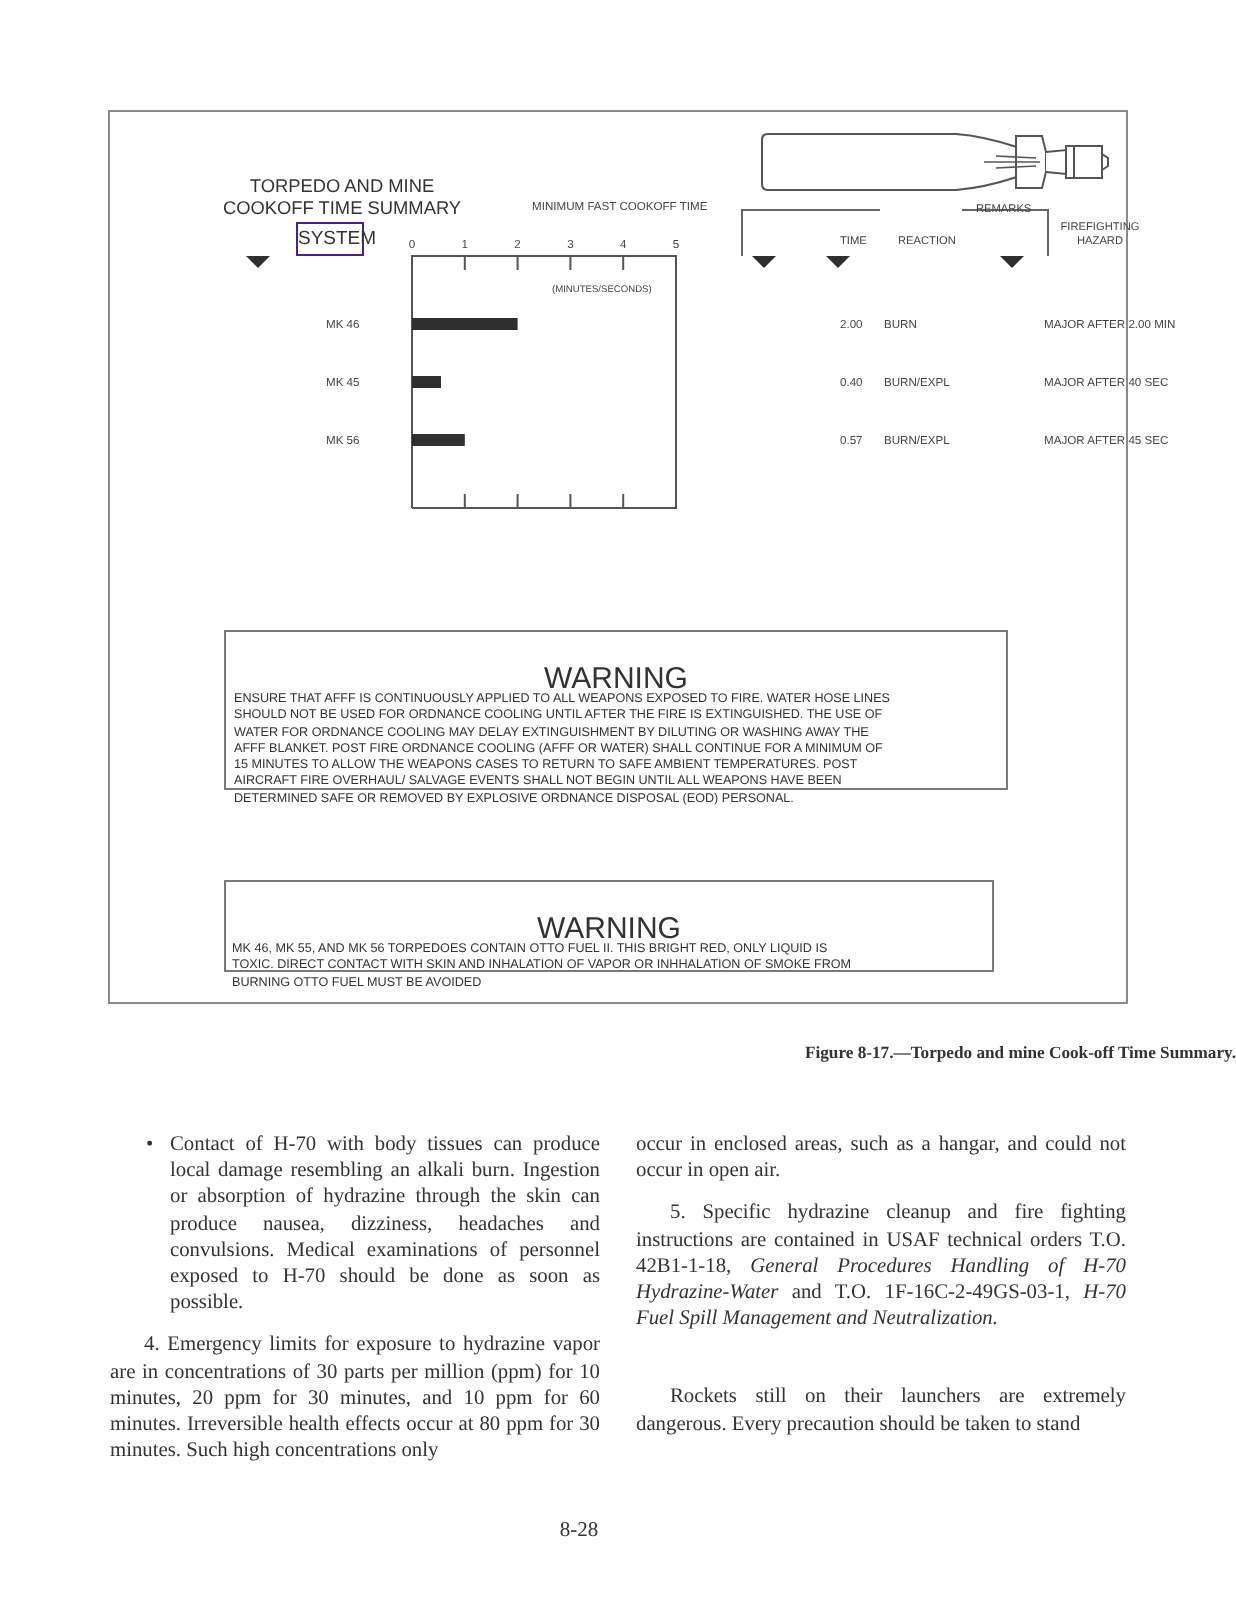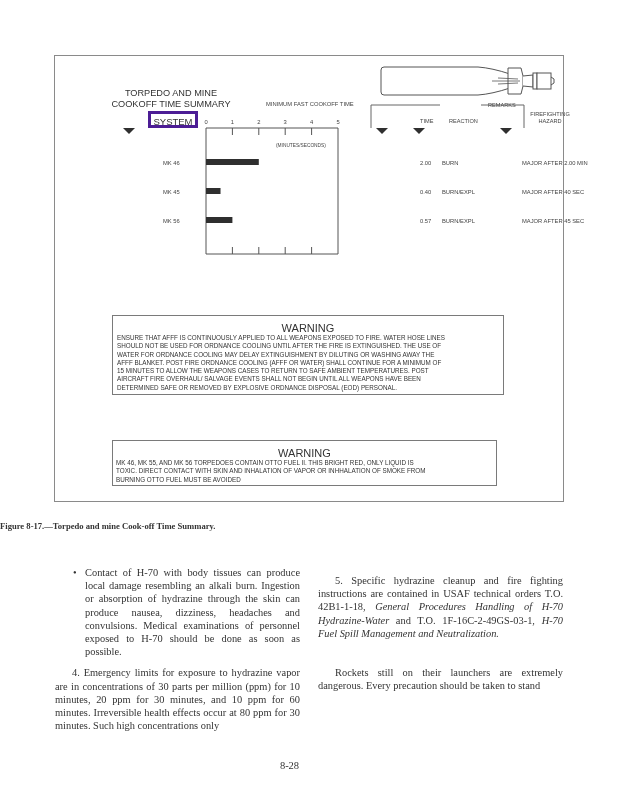--- a/index.html
+++ b/index.html
@@ -1,28 +1,28 @@
 <!DOCTYPE html>
 <html><head>
 <meta charset="utf-8">
 <style>
   html,body{margin:0;padding:0;background:#fff;}
   body{width:618px;height:800px;position:relative;overflow:hidden;font-family:"Liberation Serif",serif;color:#2a2a2a;}
   .sans{font-family:"Liberation Sans",sans-serif;margin-left:44px;}
   #figure-frame{position:absolute;left:54px;top:55px;width:510px;height:447px;border:1px solid #8a8a8a;box-sizing:border-box;}
   .abs{position:absolute;}
   .fig-title{left:62px;top:88px;width:130px;text-align:center;font-size:9.2px;line-height:11px;color:#333;}
-  .system-box{left:104px;top:111px;width:50px;height:17px;border:3px solid #4c1d95;box-sizing:border-box;font-size:9.5px;text-align:center;line-height:15px;color:#333;background:#fff;}
+  .system-box{left:104px;top:111px;width:34px;height:17px;border:1px solid #4c1d95;box-sizing:border-box;font-size:9.5px;text-align:center;line-height:15px;color:#333;background:#fff;}
   .tri{width:0;height:0;border-left:6px solid transparent;border-right:6px solid transparent;border-top:6px solid #2f2f2f;}
   .small{font-size:5.6px;color:#444;}
   .row-label{font-size:5.8px;color:#444;}
   .warn{border:1px solid #7a7a7a;box-sizing:border-box;background:#fff;}
-  .warn-title{font-family:"Liberation Sans",sans-serif;font-size:11px;text-align:center;color:#333;line-height:12px;margin-top:6px;}
+  .warn-title{font-family:"Liberation Sans",sans-serif;font-size:15px;text-align:center;color:#333;line-height:12px;margin-top:18px;}
   .warn-body{font-family:"Liberation Sans",sans-serif;font-size:6.3px;line-height:8.3px;color:#333;padding:0 4px;text-align:left;}
-  .caption{left:0;width:618px;top:521px;text-align:left;font-weight:bold;font-size:8.6px;color:#333;}
+  .caption{left:0;width:618px;top:521px;text-align:right;font-weight:bold;font-size:8.6px;color:#333;}
   .col{position:absolute;top:566px;width:245px;font-size:10.4px;line-height:13.2px;text-align:justify;color:#333;}
   .col p{margin:0;}
   .indent{text-indent:17px;}
   .bullet{padding-left:30px;position:relative;}
   .bullet .dot{position:absolute;left:18px;top:0;}
   .gap{height:8px;}
   .heading{font-weight:bold;}
   .page-num{left:0;width:579px;top:760px;text-align:center;font-size:10.5px;color:#333;}
 </style>
 </head>
@@ -131,20 +131,21 @@
 
 <div class="abs caption">Figure 8-17.—Torpedo and mine Cook-off Time Summary.</div>
 
 <div class="col" style="left:55px;">
   <p class="bullet"><span class="dot">•</span><span>Contact of H-70 with body tissues can produce local damage resembling an alkali burn. Ingestion or absorption of hydrazine through the skin can produce nausea, dizziness, headaches and convulsions. Medical examinations of personnel exposed to H-70 should be done as soon as possible.</span></p>
   <div class="gap"></div>
   <p class="indent">4. Emergency limits for exposure to hydrazine vapor are in concentrations of 30 parts per million (ppm) for 10 minutes, 20 ppm for 30 minutes, and 10 ppm for 60 minutes. Irreversible health effects occur at 80 ppm for 30 minutes. Such high concentrations only</p>
 </div>
 
 <div class="col" style="left:318px;">
+  <p>occur in enclosed areas, such as a hangar, and could not occur in open air.</p>
   <div class="gap"></div>
   <p class="indent"><span>5. Specific hydrazine cleanup and fire fighting instructions are contained in USAF technical orders T.O. 42B1-1-18, </span><i>General Procedures Handling of H-70 Hydrazine-Water</i><span> and T.O. 1F-16C-2-49GS-03-1, </span><i>H-70 Fuel Spill Management and Neutralization.</i></p>
   <div class="gap" style="height:13px;"></div>
   <div class="gap" style="height:13px;"></div>
   <p class="indent">Rockets still on their launchers are extremely dangerous. Every precaution should be taken to stand</p>
 </div>
 
 <div class="abs page-num">8-28</div>
 
 </body></html>

